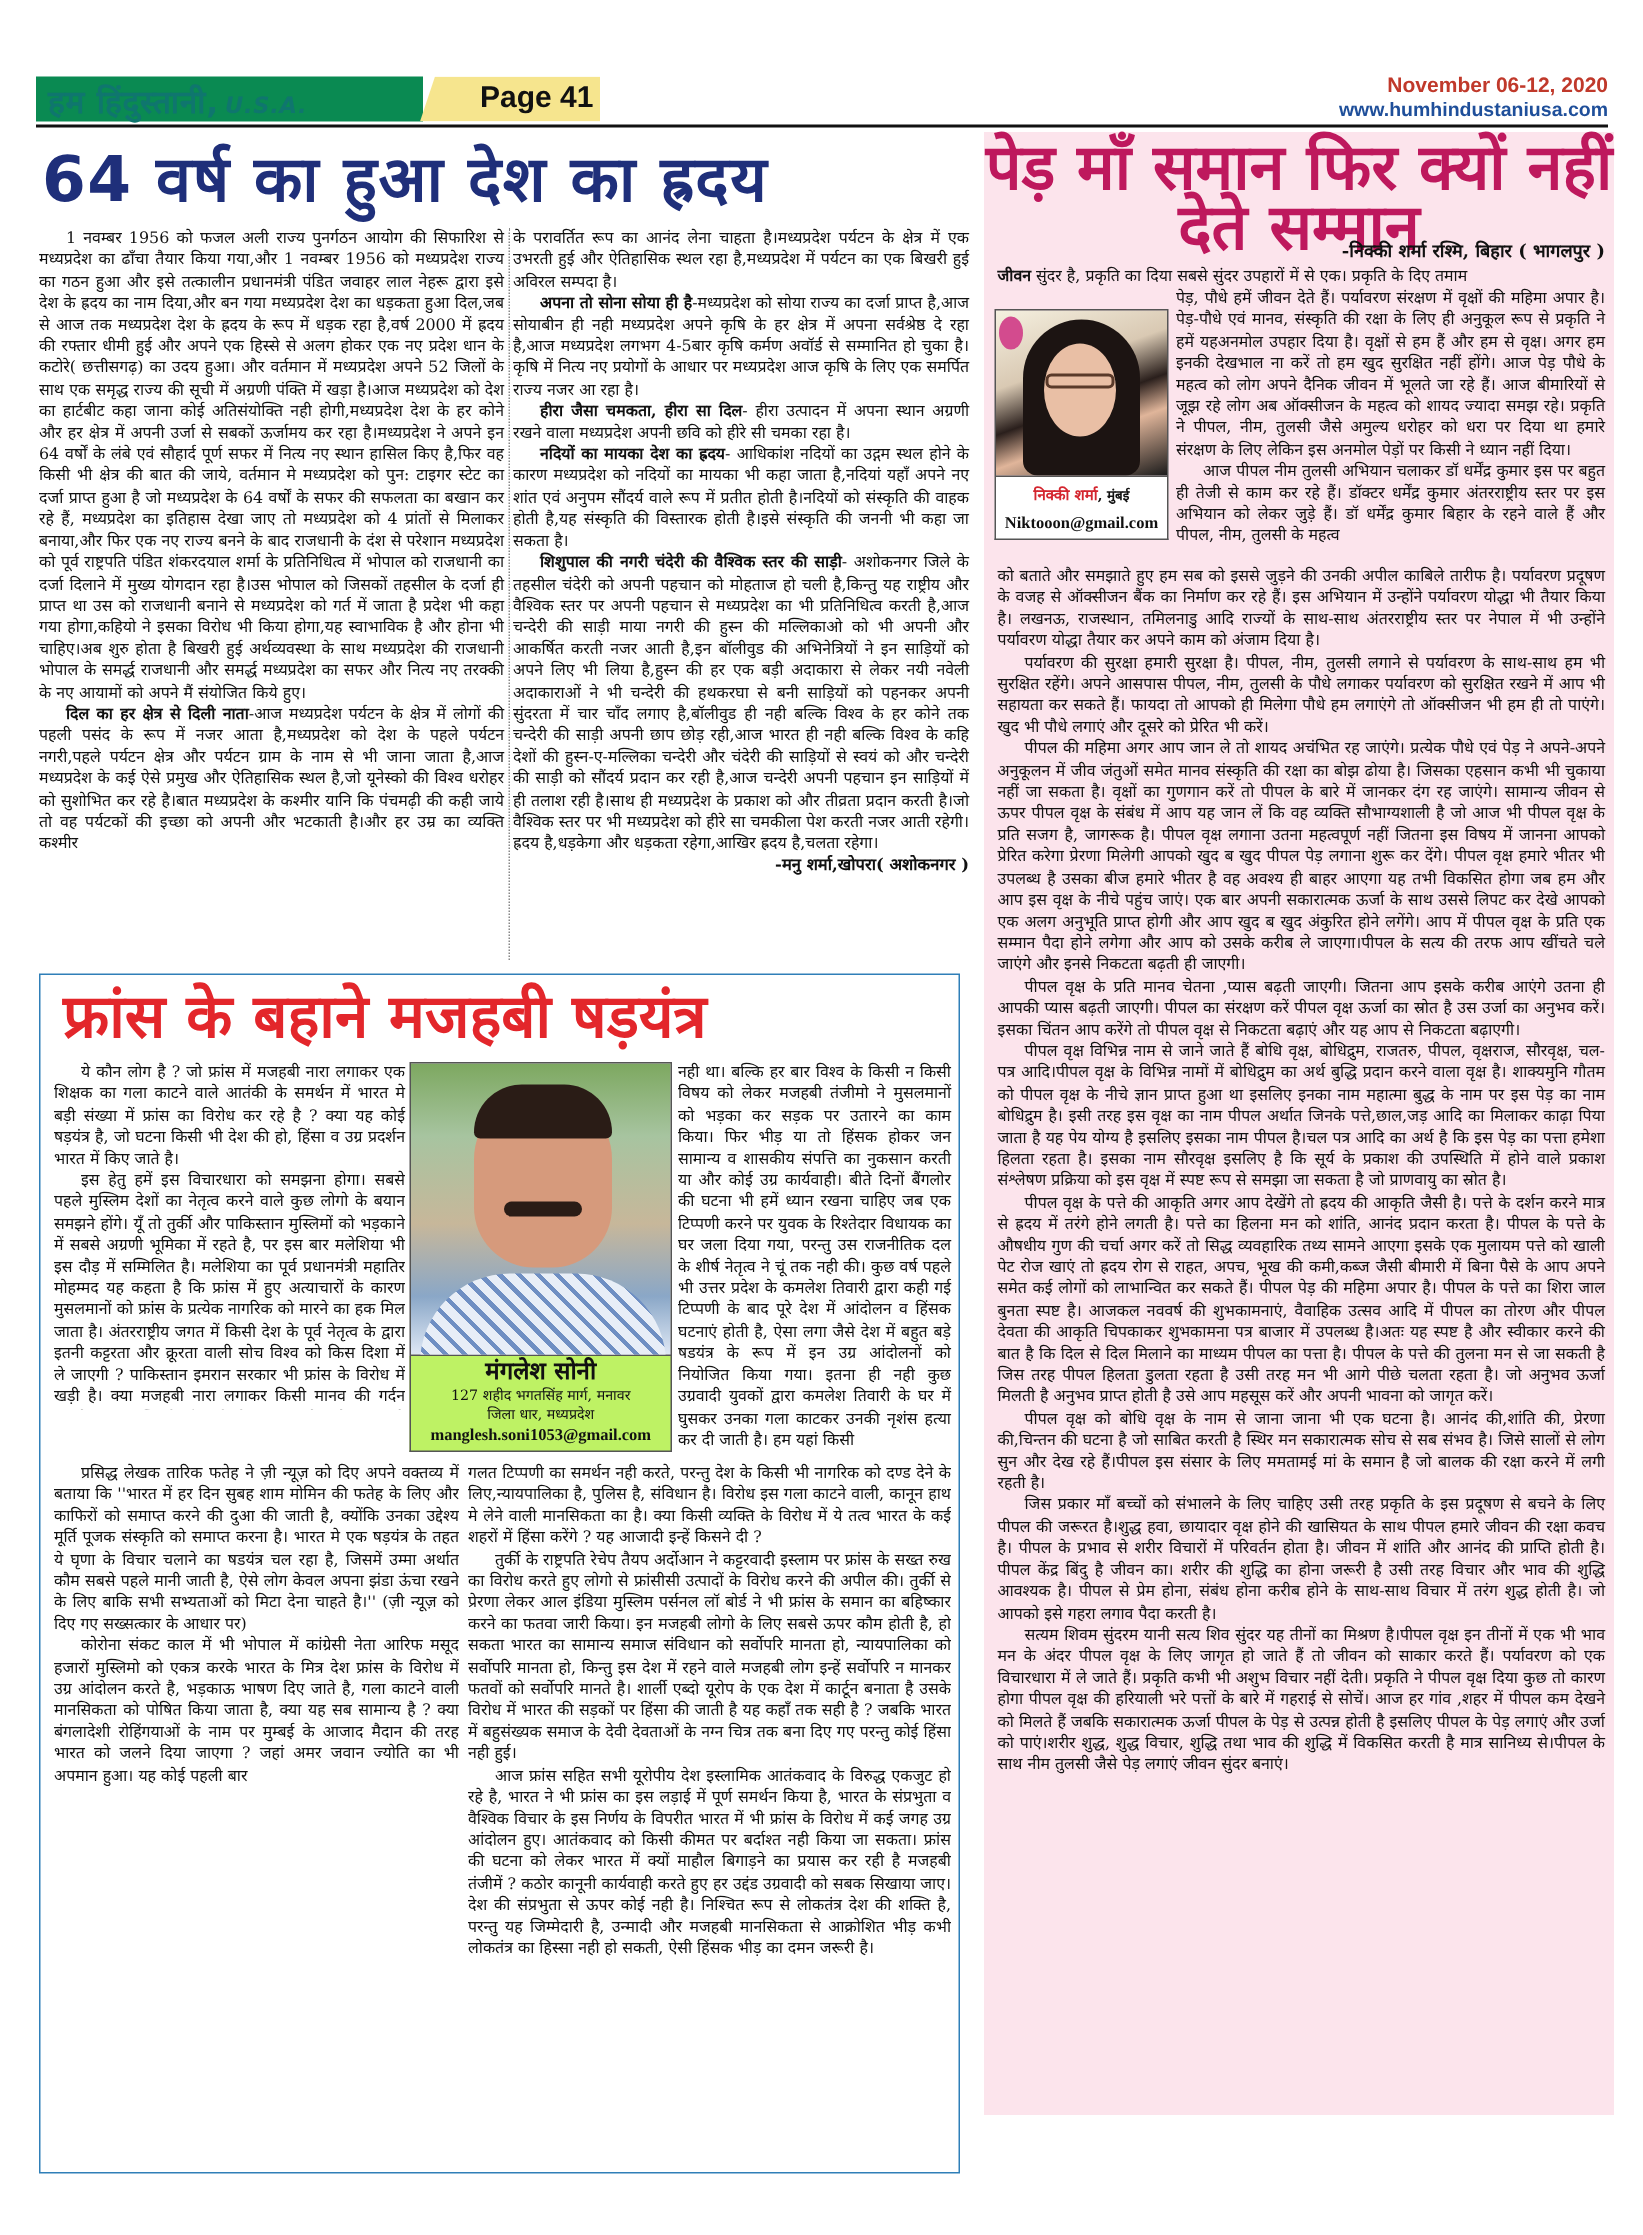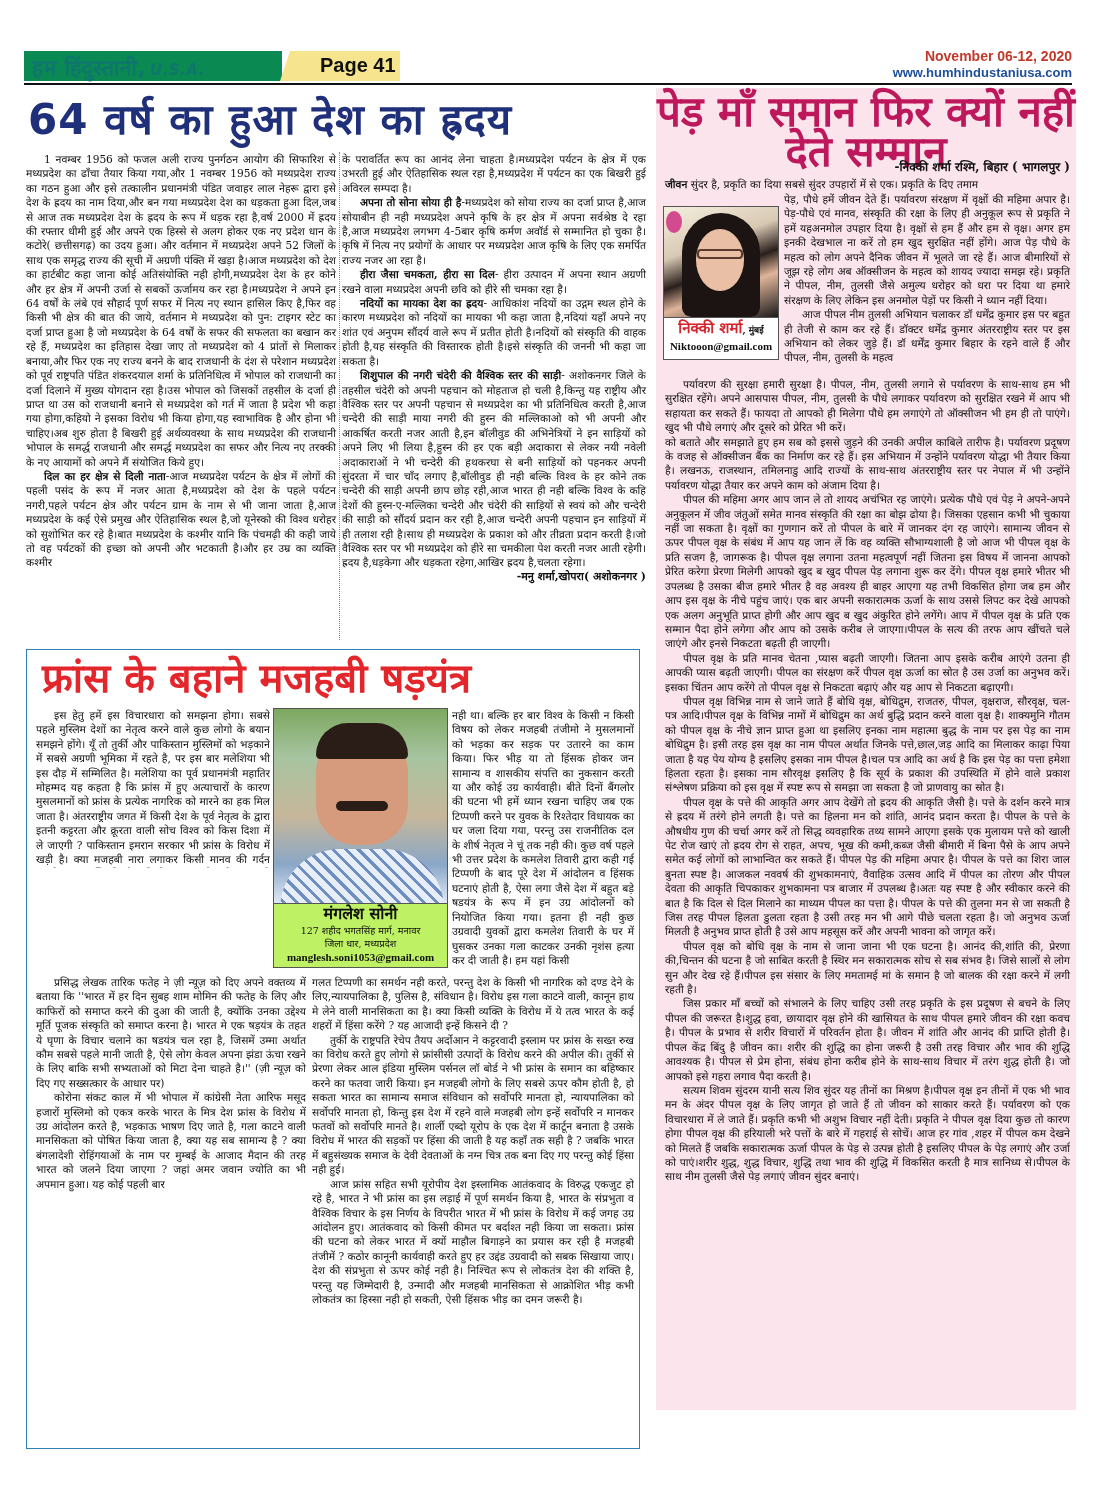--- a/index.html
+++ b/index.html
@@ -33,21 +33,21 @@
   
   .a2-box { position: absolute; left: 656px; top: 88px; width: 420px; height: 1322px; background: #fce4ec; }
   .a2-headline { position: absolute; left: 656px; top: 92px; width: 420px; text-align: center; font-family: "DejaVu Sans", sans-serif; font-weight: bold; font-size: 42px; line-height: 40px; color: #be185d; }
   .a2-byline { position: absolute; left: 660px; top: 158px; width: 410px; text-align: right; font-weight: bold; font-size: 12px; }
   .a2-photo { position: absolute; left: 663px; top: 206px; width: 116px; height: 112px; border: 1px solid #555; background: linear-gradient(160deg, #f5f0e0 0%, #d9c9b3 35%, #2a1f1c 55%, #e0b59a 70%, #1b1b1b 100%); overflow: hidden; }
   .a2-photo .hair { position: absolute; left: 18px; top: 6px; width: 78px; height: 104px; border-radius: 40px 40px 10px 10px; background: #1c1412; }
   .a2-photo .face { position: absolute; left: 32px; top: 22px; width: 48px; height: 62px; border-radius: 50%; background: #e9bfa5; }
   .a2-photo .glasses { position: absolute; left: 33px; top: 42px; width: 46px; height: 10px; border: 2px solid #5a3a2a; border-radius: 4px; }
   .a2-photo .dot { position: absolute; left: 2px; top: 4px; width: 16px; height: 22px; border-radius: 50%; background: #d34b8e; }
   .a2-caption { position: absolute; left: 663px; top: 318px; width: 116px; height: 42px; border: 1px solid #555; border-top: none; background: #fff; text-align: center; }
-  .a2-cap-name { font-family: "DejaVu Sans", sans-serif; font-weight: bold; font-size: 15px; color: #d4262f; line-height: 20px; }
+  .a2-cap-name { font-family: "DejaVu Sans", sans-serif; font-weight: bold; font-size: 10px; color: #d4262f; line-height: 20px; }
   .a2-cap-city { font-size: 9px; color: #111; font-weight: bold; margin-top: 48px; }
   .a2-cap-email { font-family: "Liberation Serif", serif; font-weight: bold; font-size: 11px; line-height: 16px; }
   .a2-text-lead { position: absolute; left: 665px; top: 177px; width: 405px; font-size: 10.6px; line-height: 14.4px; text-align: justify; }
   .a2-text-body { left: 665px; top: 370px; width: 405px; }
 
   
   .a3-box { position: absolute; left: 26px; top: 649px; width: 614px; height: 800px; border: 1.5px solid #2f7fb8; }
   .a3-headline { position: absolute; left: 42px; top: 652px; width: 594px; text-align: left; font-family: "DejaVu Sans", sans-serif; font-weight: bold; font-size: 40px; line-height: 52px; color: #e3262b; white-space: nowrap; }
   .a3-col1 { left: 36px; top: 708px; width: 234px; }
   .a3-col2top { left: 452px; top: 708px; width: 182px; }
@@ -109,35 +109,36 @@
   <div><span class="a2-cap-name">निक्की शर्मा</span><span class="a2-cap-city">, मुंबई</span></div>
   <div class="a2-cap-email">Niktooon@gmail.com</div>
 </div>
 
 <div class="col" style="left:784px; top:192px; width:286px;">
   <p style="text-indent:0">पेड़, पौधे हमें जीवन देते हैं। पर्यावरण संरक्षण में वृक्षों की महिमा अपार है। पेड़-पौधे एवं मानव, संस्कृति की रक्षा के लिए ही अनुकूल रूप से प्रकृति ने हमें यहअनमोल उपहार दिया है। वृक्षों से हम हैं और हम से वृक्ष। अगर हम इनकी देखभाल ना करें तो हम खुद सुरक्षित नहीं होंगे। आज पेड़ पौधे के महत्व को लोग अपने दैनिक जीवन में भूलते जा रहे हैं। आज बीमारियों से जूझ रहे लोग अब ऑक्सीजन के महत्व को शायद ज्यादा समझ रहे। प्रकृति ने पीपल, नीम, तुलसी जैसे अमुल्य धरोहर को धरा पर दिया था हमारे संरक्षण के लिए लेकिन इस अनमोल पेड़ों पर किसी ने ध्यान नहीं दिया।</p>
   <p>आज पीपल नीम तुलसी अभियान चलाकर डॉ धर्मेंद्र कुमार इस पर बहुत ही तेजी से काम कर रहे हैं। डॉक्टर धर्मेंद्र कुमार अंतरराष्ट्रीय स्तर पर इस अभियान को लेकर जुड़े हैं। डॉ धर्मेंद्र कुमार बिहार के रहने वाले हैं और पीपल, नीम, तुलसी के महत्व</p>
 </div>
 
 <div class="col a2-text-body" style="top:377px;">
+  <p style="text-indent:0">को बताते और समझाते हुए हम सब को इससे जुड़ने की उनकी अपील काबिले तारीफ है। पर्यावरण प्रदूषण के वजह से ऑक्सीजन बैंक का निर्माण कर रहे हैं। इस अभियान में उन्होंने पर्यावरण योद्धा भी तैयार किया है। लखनऊ, राजस्थान, तमिलनाडु आदि राज्यों के साथ-साथ अंतरराष्ट्रीय स्तर पर नेपाल में भी उन्होंने पर्यावरण योद्धा तैयार कर अपने काम को अंजाम दिया है।</p>
   <p>पर्यावरण की सुरक्षा हमारी सुरक्षा है। पीपल, नीम, तुलसी लगाने से पर्यावरण के साथ-साथ हम भी सुरक्षित रहेंगे। अपने आसपास पीपल, नीम, तुलसी के पौधे लगाकर पर्यावरण को सुरक्षित रखने में आप भी सहायता कर सकते हैं। फायदा तो आपको ही मिलेगा पौधे हम लगाएंगे तो ऑक्सीजन भी हम ही तो पाएंगे। खुद भी पौधे लगाएं और दूसरे को प्रेरित भी करें।</p>
-  <p style="text-indent:0">को बताते और समझाते हुए हम सब को इससे जुड़ने की उनकी अपील काबिले तारीफ है। पर्यावरण प्रदूषण के वजह से ऑक्सीजन बैंक का निर्माण कर रहे हैं। इस अभियान में उन्होंने पर्यावरण योद्धा भी तैयार किया है। लखनऊ, राजस्थान, तमिलनाडु आदि राज्यों के साथ-साथ अंतरराष्ट्रीय स्तर पर नेपाल में भी उन्होंने पर्यावरण योद्धा तैयार कर अपने काम को अंजाम दिया है।</p>
   <p>पीपल की महिमा अगर आप जान ले तो शायद अचंभित रह जाएंगे। प्रत्येक पौधे एवं पेड़ ने अपने-अपने अनुकूलन में जीव जंतुओं समेत मानव संस्कृति की रक्षा का बोझ ढोया है। जिसका एहसान कभी भी चुकाया नहीं जा सकता है। वृक्षों का गुणगान करें तो पीपल के बारे में जानकर दंग रह जाएंगे। सामान्य जीवन से ऊपर पीपल वृक्ष के संबंध में आप यह जान लें कि वह व्यक्ति सौभाग्यशाली है जो आज भी पीपल वृक्ष के प्रति सजग है, जागरूक है। पीपल वृक्ष लगाना उतना महत्वपूर्ण नहीं जितना इस विषय में जानना आपको प्रेरित करेगा प्रेरणा मिलेगी आपको खुद ब खुद पीपल पेड़ लगाना शुरू कर देंगे। पीपल वृक्ष हमारे भीतर भी उपलब्ध है उसका बीज हमारे भीतर है वह अवश्य ही बाहर आएगा यह तभी विकसित होगा जब हम और आप इस वृक्ष के नीचे पहुंच जाएं। एक बार अपनी सकारात्मक ऊर्जा के साथ उससे लिपट कर देखे आपको एक अलग अनुभूति प्राप्त होगी और आप खुद ब खुद अंकुरित होने लगेंगे। आप में पीपल वृक्ष के प्रति एक सम्मान पैदा होने लगेगा और आप को उसके करीब ले जाएगा।पीपल के सत्य की तरफ आप खींचते चले जाएंगे और इनसे निकटता बढ़ती ही जाएगी।</p>
   <p>पीपल वृक्ष के प्रति मानव चेतना ,प्यास बढ़ती जाएगी। जितना आप इसके करीब आएंगे उतना ही आपकी प्यास बढ़ती जाएगी। पीपल का संरक्षण करें पीपल वृक्ष ऊर्जा का स्रोत है उस उर्जा का अनुभव करें। इसका चिंतन आप करेंगे तो पीपल वृक्ष से निकटता बढ़ाएं और यह आप से निकटता बढ़ाएगी।</p>
   <p>पीपल वृक्ष विभिन्न नाम से जाने जाते हैं बोधि वृक्ष, बोधिद्रुम, राजतरु, पीपल, वृक्षराज, सौरवृक्ष, चल- पत्र आदि।पीपल वृक्ष के विभिन्न नामों में बोधिद्रुम का अर्थ बुद्धि प्रदान करने वाला वृक्ष है। शाक्यमुनि गौतम को पीपल वृक्ष के नीचे ज्ञान प्राप्त हुआ था इसलिए इनका नाम महात्मा बुद्ध के नाम पर इस पेड़ का नाम बोधिद्रुम है। इसी तरह इस वृक्ष का नाम पीपल अर्थात जिनके पत्ते,छाल,जड़ आदि का मिलाकर काढ़ा पिया जाता है यह पेय योग्य है इसलिए इसका नाम पीपल है।चल पत्र आदि का अर्थ है कि इस पेड़ का पत्ता हमेशा हिलता रहता है। इसका नाम सौरवृक्ष इसलिए है कि सूर्य के प्रकाश की उपस्थिति में होने वाले प्रकाश संश्लेषण प्रक्रिया को इस वृक्ष में स्पष्ट रूप से समझा जा सकता है जो प्राणवायु का स्रोत है।</p>
   <p>पीपल वृक्ष के पत्ते की आकृति अगर आप देखेंगे तो ह्रदय की आकृति जैसी है। पत्ते के दर्शन करने मात्र से ह्रदय में तरंगे होने लगती है। पत्ते का हिलना मन को शांति, आनंद प्रदान करता है। पीपल के पत्ते के औषधीय गुण की चर्चा अगर करें तो सिद्ध व्यवहारिक तथ्य सामने आएगा इसके एक मुलायम पत्ते को खाली पेट रोज खाएं तो ह्रदय रोग से राहत, अपच, भूख की कमी,कब्ज जैसी बीमारी में बिना पैसे के आप अपने समेत कई लोगों को लाभान्वित कर सकते हैं। पीपल पेड़ की महिमा अपार है। पीपल के पत्ते का शिरा जाल बुनता स्पष्ट है। आजकल नववर्ष की शुभकामनाएं, वैवाहिक उत्सव आदि में पीपल का तोरण और पीपल देवता की आकृति चिपकाकर शुभकामना पत्र बाजार में उपलब्ध है।अतः यह स्पष्ट है और स्वीकार करने की बात है कि दिल से दिल मिलाने का माध्यम पीपल का पत्ता है। पीपल के पत्ते की तुलना मन से जा सकती है जिस तरह पीपल हिलता डुलता रहता है उसी तरह मन भी आगे पीछे चलता रहता है। जो अनुभव ऊर्जा मिलती है अनुभव प्राप्त होती है उसे आप महसूस करें और अपनी भावना को जागृत करें।</p>
   <p>पीपल वृक्ष को बोधि वृक्ष के नाम से जाना जाना भी एक घटना है। आनंद की,शांति की, प्रेरणा की,चिन्तन की घटना है जो साबित करती है स्थिर मन सकारात्मक सोच से सब संभव है। जिसे सालों से लोग सुन और देख रहे हैं।पीपल इस संसार के लिए ममतामई मां के समान है जो बालक की रक्षा करने में लगी रहती है।</p>
   <p>जिस प्रकार माँ बच्चों को संभालने के लिए चाहिए उसी तरह प्रकृति के इस प्रदूषण से बचने के लिए पीपल की जरूरत है।शुद्ध हवा, छायादार वृक्ष होने की खासियत के साथ पीपल हमारे जीवन की रक्षा कवच है। पीपल के प्रभाव से शरीर विचारों में परिवर्तन होता है। जीवन में शांति और आनंद की प्राप्ति होती है। पीपल केंद्र बिंदु है जीवन का। शरीर की शुद्धि का होना जरूरी है उसी तरह विचार और भाव की शुद्धि आवश्यक है। पीपल से प्रेम होना, संबंध होना करीब होने के साथ-साथ विचार में तरंग शुद्ध होती है। जो आपको इसे गहरा लगाव पैदा करती है।</p>
   <p>सत्यम शिवम सुंदरम यानी सत्य शिव सुंदर यह तीनों का मिश्रण है।पीपल वृक्ष इन तीनों में एक भी भाव मन के अंदर पीपल वृक्ष के लिए जागृत हो जाते हैं तो जीवन को साकार करते हैं। पर्यावरण को एक विचारधारा में ले जाते हैं। प्रकृति कभी भी अशुभ विचार नहीं देती। प्रकृति ने पीपल वृक्ष दिया कुछ तो कारण होगा पीपल वृक्ष की हरियाली भरे पत्तों के बारे में गहराई से सोचें। आज हर गांव ,शहर में पीपल कम देखने को मिलते हैं जबकि सकारात्मक ऊर्जा पीपल के पेड़ से उत्पन्न होती है इसलिए पीपल के पेड़ लगाएं और उर्जा को पाएं।शरीर शुद्ध, शुद्ध विचार, शुद्धि तथा भाव की शुद्धि में विकसित करती है मात्र सानिध्य से।पीपल के साथ नीम तुलसी जैसे पेड़ लगाएं जीवन सुंदर बनाएं।</p>
 </div>
 
 <div class="a3-box"></div>
 <h1 class="a3-headline">फ्रांस के बहाने मजहबी षड़यंत्र</h1>
 
 <div class="col a3-col1">
+  <p>ये कौन लोग है ? जो फ्रांस में मजहबी नारा लगाकर एक शिक्षक का गला काटने वाले आतंकी के समर्थन में भारत मे बड़ी संख्या में फ्रांस का विरोध कर रहे है ? क्या यह कोई षड़यंत्र है, जो घटना किसी भी देश की हो, हिंसा व उग्र प्रदर्शन भारत में किए जाते है।</p>
   <p style="height:160px; overflow:hidden;"><span>इस हेतु हमें इस विचारधारा को समझना होगा। सबसे पहले मुस्लिम देशों का नेतृत्व करने वाले कुछ लोगो के बयान समझने होंगे। यूँ तो तुर्की और पाकिस्तान मुस्लिमों को भड़काने में सबसे अग्रणी भूमिका में रहते है, पर इस बार मलेशिया भी इस दौड़ में सम्मिलित है। मलेशिया का पूर्व प्रधानमंत्री महातिर मोहम्मद यह कहता है कि फ्रांस में हुए अत्याचारों के कारण मुसलमानों को फ्रांस के प्रत्येक नागरिक को मारने का हक मिल जाता है। अंतरराष्ट्रीय जगत में किसी देश के पूर्व नेतृत्व के द्वारा इतनी कट्टरता और क्रूरता वाली सोच विश्व को किस दिशा में ले जाएगी ? पाकिस्तान इमरान सरकार भी फ्रांस के विरोध में खड़ी है। क्या मजहबी नारा लगाकर किसी मानव की गर्दन काटने वाला व्यक्ति किसी शांति प्रिय मजहब के कहे जा सकते है ? बिल्कुल नही। जो लोग मजहब के नाम पर आम जनता का कत्ल कर रहे है, मुसलमानों के ह्रदय में उनके लिए सद्भावना क्यों है ? मुस्लिम देशों के नायक उन्हें इन्हें हत्याओं का हकदार क्यों बताते है ? क्या किसी देश में नरसंहार का हक किसी समुदाय को दिया जाना चाहिए ? यह जो वैचारिक आतंकवाद है, यह विश्व जगत के लिए बहुत खतरनाक है। आतंक को जब परिभाषित किया जाता है तो उसमें मजहब क्यों आड़े आ जाता है ? आज पूरा यूरोप इस इस्लामिक आतंकवाद के विरोध में खड़ा है, कई मुस्लिम देश इसे अपने विरुद्ध मान रहे है ऐसा क्यों ? जबकि आतंक या अत्याचार के विरुद्ध लड़ाई में किसी को कोई दिक्कत नही होना चाहिए।</span></p>
 </div>
 
 <div class="a3-photo">
   <div class="head"></div>
   <div class="hair"></div>
   <div class="mous"></div>
   <div class="shirt"></div>
 </div>
 <div class="a3-caption">

